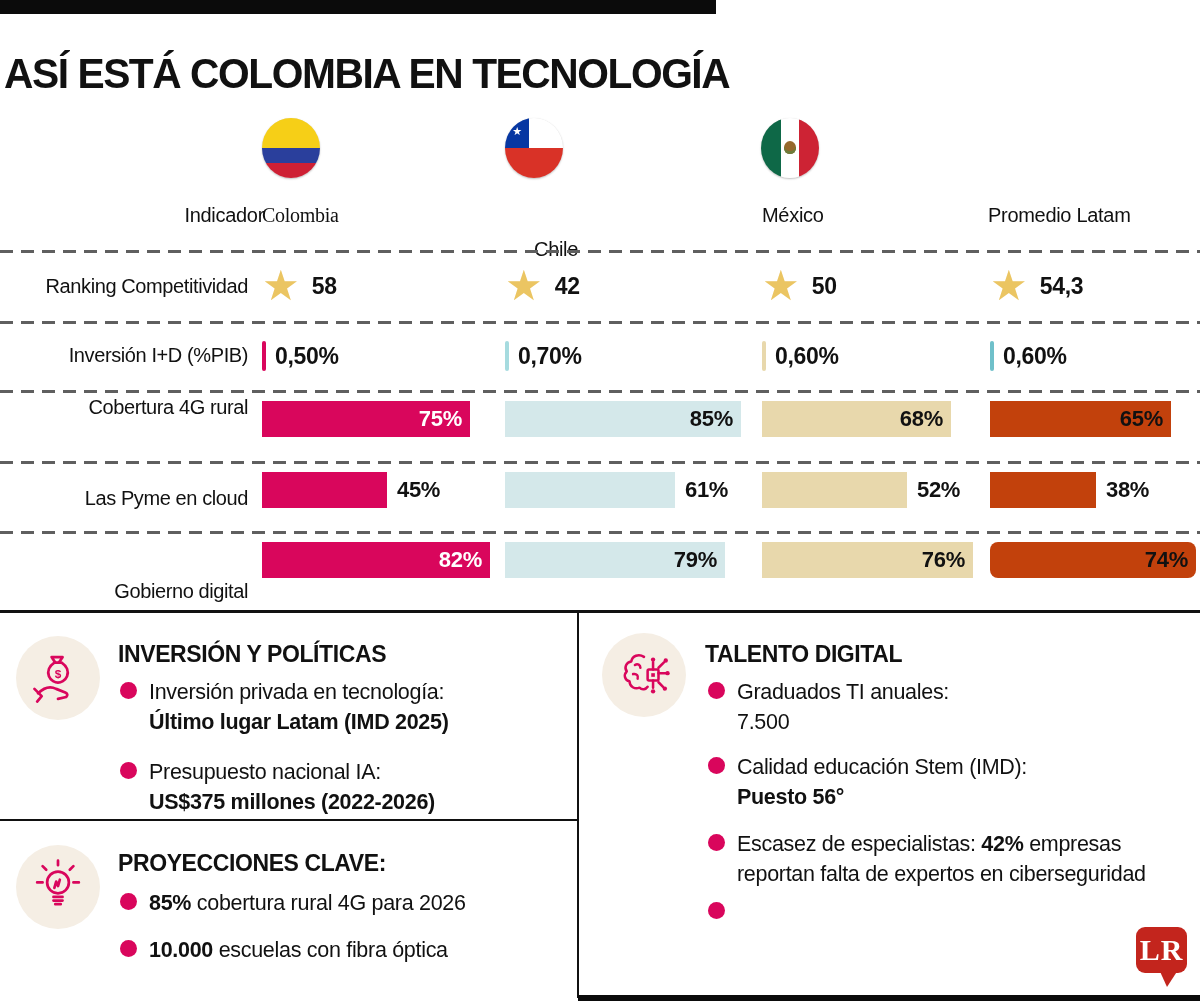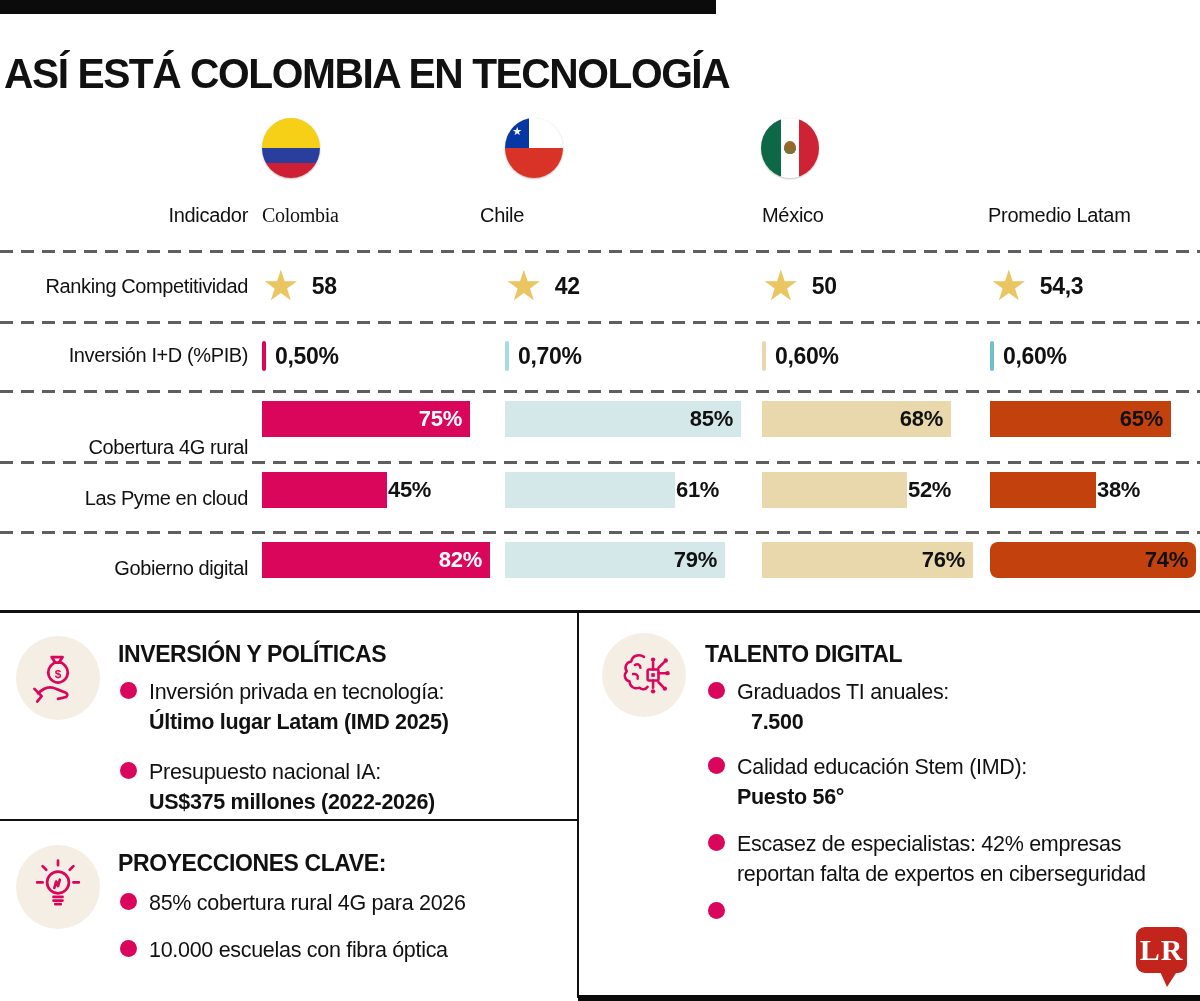--- a/index.html
+++ b/index.html
@@ -36,34 +36,34 @@
   .starcell{position:absolute;display:flex;align-items:center;gap:12px;height:46px;}
   .starval{font-size:23px;font-weight:bold;letter-spacing:-.3px;}
   .tickcell{position:absolute;display:flex;align-items:center;gap:9px;height:30px;}
   .tick{width:4px;height:30px;border-radius:2px;}
   .tickval{font-size:23px;font-weight:bold;letter-spacing:-.3px;}
   .barcell{position:absolute;height:22px;display:flex;align-items:center;}
   .bar{height:36px;position:relative;display:flex;align-items:center;justify-content:flex-end;
        padding-right:8px;}
   .blbl{font-size:22px;font-weight:bold;letter-spacing:-.3px;white-space:nowrap;}
   .blbl.light{color:#fff;}
-  .blbl.out{margin-left:1px;color:#111;}
+  .blbl.out{margin-left:10px;color:#111;}
   .c-col{background:#D9065C;} .c-chl{background:#D4E8EA;} .c-mex{background:#E8D8AC;} .c-lat{background:#c2410c;}
   .t-col{background:#D9065C;} .t-chl{background:#A6DBDF;} .t-mex{background:#E8D8AC;} .t-lat{background:#6FC0CA;}
 
   
   .hline{position:absolute;background:#111;}
   .vline{position:absolute;background:#111;}
   .circle{position:absolute;width:84px;height:84px;border-radius:50%;background:#F5EEE4;
           display:flex;align-items:center;justify-content:center;}
   .sechead{position:absolute;font-size:23px;font-weight:bold;letter-spacing:-.4px;white-space:nowrap;}
   .bullet{position:absolute;display:flex;gap:12px;}
   .dot{width:17px;height:17px;border-radius:50%;background:#D9065C;flex:0 0 auto;margin-top:5px;}
   .btext{font-size:21.5px;line-height:30px;letter-spacing:-.3px;}
-  .btext b{font-weight:normal;}
+  .btext b{font-weight:bold;}
   .bottombar{position:absolute;left:578px;top:995px;width:622px;height:6px;background:#0b0b0b;}
 
   
   .lr{position:absolute;left:1136px;top:927px;width:51px;height:46px;background:#C3251D;
       border-radius:9px;color:#fff;font-family:"Liberation Serif",serif;font-weight:bold;
       font-size:30px;display:flex;align-items:center;justify-content:center;letter-spacing:1px;}
   .lrtail{position:absolute;left:1156px;top:970px;width:22px;height:17px;background:#C3251D;
       clip-path:polygon(15% 0,100% 0,50% 100%);}
 </style>
 </head>
@@ -84,23 +84,23 @@
     <div class="canton">★</div>
     <div class="bottomred"></div>
   </div>
   <div class="flag flag-mx" style="left:761px;">
     <div class="g"></div>
     <div class="w"></div>
     <div class="r"></div>
     <div class="emblem"></div>
   </div>
 
-  <div class="colhead" style="left:0;width:248px;text-align:right;">Indicador</div>
+  <div class="colhead" style="left:16px;width:248px;text-align:right;">Indicador</div>
   <div class="colhead" style="left:262px;font-family:Liberation Serif, serif;">Colombia</div>
-  <div class="colhead" style="left:480px;">Chile</div>
+  <div class="colhead" style="left:534px;margin-top:34px;">Chile</div>
   <div class="colhead" style="left:762px;">México</div>
   <div class="colhead" style="left:988px;">Promedio Latam</div>
 
   <div class="dash" style="top:250px;"></div>
   <div class="dash" style="top:321px;"></div>
   <div class="dash" style="top:390px;"></div>
   <div class="dash" style="top:461px;"></div>
   <div class="dash" style="top:531px;"></div>
 
   <div class="rowlabel" style="top:275px;">Ranking Competitividad</div>
@@ -132,21 +132,21 @@
   </div>
   <div class="tickcell" style="left:762px;top:341px;">
     <span class="tick t-mex"></span>
     <span class="tickval">0,60%</span>
   </div>
   <div class="tickcell" style="left:990px;top:341px;">
     <span class="tick t-lat"></span>
     <span class="tickval">0,60%</span>
   </div>
 
-  <div class="rowlabel" style="top:436px;">Cobertura 4G rural</div>
+  <div class="rowlabel" style="top:396px;">Cobertura 4G rural</div>
   <div class="barcell" style="left:262px;top:408px;">
     <div class="bar c-col" style="width: 208px;">
       <span class="blbl light">75%</span>
       </div>
     </div>
   <div class="barcell" style="left:505px;top:408px;">
     <div class="bar c-chl" style="width: 236px;">
       <span class="blbl">85%</span>
       </div>
     </div>
@@ -172,21 +172,21 @@
     </div>
   <div class="barcell" style="left:762px;top:479px;">
     <div class="bar c-mex" style="width: 145px;"></div>
     <span class="blbl out">52%</span>
     </div>
   <div class="barcell" style="left:990px;top:479px;">
     <div class="bar c-lat" style="width: 106px;"></div>
     <span class="blbl out">38%</span>
     </div>
 
-  <div class="rowlabel" style="top:557px;">Gobierno digital</div>
+  <div class="rowlabel" style="top:580px;">Gobierno digital</div>
   <div class="barcell" style="left:262px;top:549px;">
     <div class="bar c-col" style="width: 228px;">
       <span class="blbl light">82%</span>
       </div>
     </div>
   <div class="barcell" style="left:505px;top:549px;">
     <div class="bar c-chl" style="width: 220px;">
       <span class="blbl">79%</span>
       </div>
     </div>
@@ -268,21 +268,21 @@
       <circle cx="42" cy="50" r="2.4" fill="#D9065C" stroke="none"></circle>
       <circle cx="56" cy="16" r="2.4" fill="#D9065C" stroke="none"></circle>
       <circle cx="55" cy="47" r="2.4" fill="#D9065C" stroke="none"></circle>
     </svg>
   </div>
   <div class="sechead" style="left:705px;top:641px;">TALENTO DIGITAL</div>
   <div class="bullet" style="left:708px;top:677px;">
     <span class="dot"></span>
     <div class="btext">
       <div>Graduados TI anuales:</div>
-      <div style="font-weight:bold;margin-left:14px;">7.500</div>
+      <div style="font-weight:normal;">7.500</div>
     </div>
   </div>
   <div class="bullet" style="left:708px;top:752px;">
     <span class="dot"></span>
     <div class="btext">
       <div>Calidad educación Stem (IMD):</div>
       <div style="font-weight:bold;">Puesto 56°</div>
     </div>
   </div>
   <div class="bullet" style="left:708px;top:829px;">

